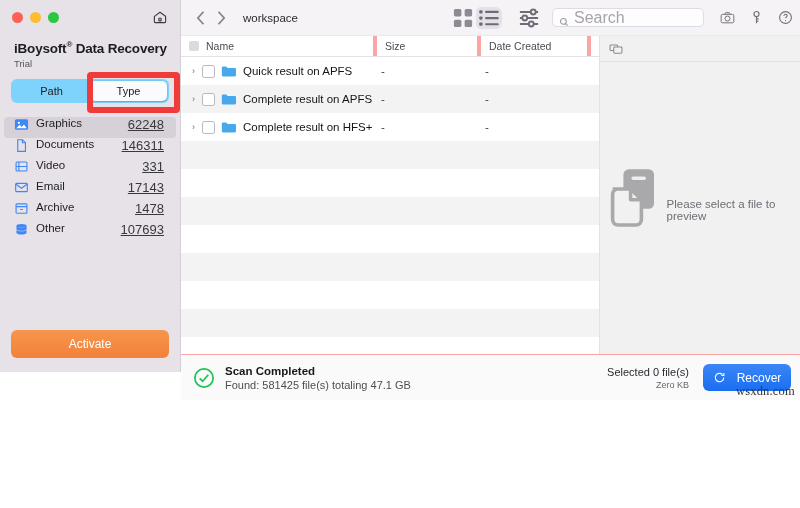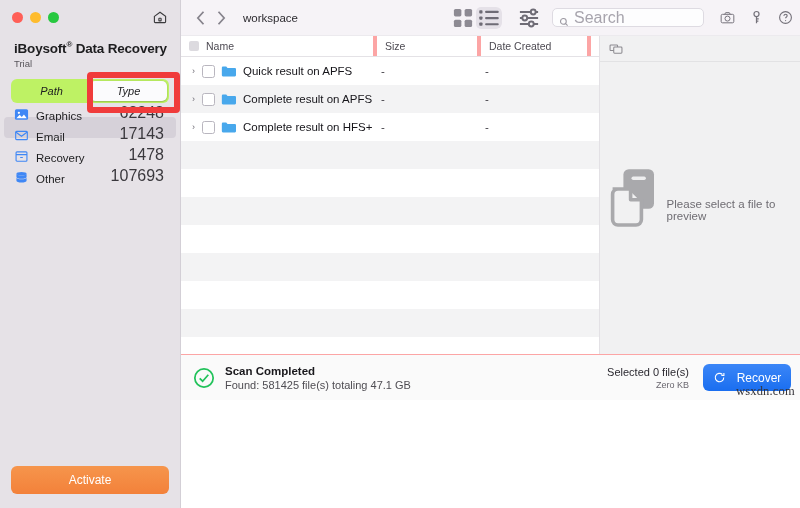--- a/index.html
+++ b/index.html
@@ -6,64 +6,64 @@
   body{
     width:800px;height:508px;overflow:hidden;
     font-family:"Liberation Sans", sans-serif;
     background:#ffffff;
     -webkit-font-smoothing:antialiased;
   }
   .app{position:relative;width:800px;height:508px;display:flex;}
 
   
   .sidebar{
-    width:181px;height:508px;background:#e6e2e7;
+    width:181px;height:372px;background:#e6e2e7;
     display:flex;flex-direction:column;position:relative;
     border-right:1px solid #d3cfd6;box-sizing:border-box;
   }
   .titlebar{height:34px;display:flex;align-items:center;padding:0 12px;box-sizing:border-box;}
   .lights{display:flex;gap:7px;align-items:center;}
   .light{width:11px;height:11px;border-radius:50%;}
   .l-red{background:#ff5f57;}
   .l-yellow{background:#febc2e;}
   .l-green{background:#28c840;}
   .home-ico{margin-left:auto;width:16px;height:16px;color:#3b3b3d;display:block;}
 
   .brand{padding:6px 14px 0 14px;}
   .brand-title{font-size:13.5px;font-weight:bold;color:#1d1d1f;letter-spacing:-0.2px;white-space:nowrap;}
   .brand-title sup{font-size:8px;vertical-align:super;font-weight:bold;}
   .brand-sub{font-size:9.5px;color:#59565c;margin-top:2px;}
 
   .seg-wrap{margin:10px 11px 0 11px;position:relative;}
   .segmented{
-    display:flex;height:24px;background:#bef264;border-radius:6px;
-    padding:2px;box-sizing:border-box;font-style:italic;
+    display:flex;height:24px;background:#7dd3fc;border-radius:6px;
+    padding:2px;box-sizing:border-box;
   }
   .seg{
     flex:1;display:flex;align-items:center;justify-content:center;
     font-size:11px;color:#1d1d1f;border-radius:5px;
   }
   .seg.active{background:#fbfbfd;box-shadow:0 0 0 0.5px rgba(0,0,0,.08),0 1px 1.5px rgba(0,0,0,.16);}
 
   
   .annot{
     position:absolute;left:87px;top:72px;width:93px;height:41px;
     border:6px solid #f03b3b;border-radius:4px;box-sizing:border-box;
     pointer-events:none;z-index:30;
   }
 
   .cat-list{margin-top:14px;display:flex;flex-direction:column;}
   .cat{
-    height:21px;display:flex;align-items:flex-end;padding:0 12px 16px 10px;
+    height:21px;display:flex;align-items:flex-start;padding:0 12px 16px 10px;
     font-size:11.5px;color:#1d1d1f;box-sizing:border-box;margin:0 4px;border-radius:4px;
   }
   .cat.selected{background:#d6d1d9;}
   .cat .ico{width:15px;height:15px;margin-right:7px;flex:none;display:block;}
   .cat .nm{flex:1;}
-  .cat .ct{font-size:16px;color:#3a383d;}
+  .cat .ct{font-size:13px;color:#3a383d;text-decoration:underline;}
 
   .activate-wrap{margin-top:auto;padding:0 11px 14px 11px;}
   .activate{
     height:28px;background:#f5893e;border-radius:6px;color:#fff;
     font-size:12px;display:flex;align-items:center;justify-content:center;
     border:none;width:100%;font-family:inherit;
     background-image:linear-gradient(#f6954c,#f3813a);
   }
 
   
@@ -187,42 +187,62 @@
           <svg viewBox="0 0 16 16">
               <rect x="1" y="2.5" width="14" height="11" rx="1.6" fill="#3f87f5"></rect>
               <circle cx="5.2" cy="6.2" r="1.2" fill="#fff"></circle>
               <path d="M2.5 12 6 8.2l2.3 2.5L10.6 8l3 4Z" fill="#fff"></path>
             </svg>
         </span>
         <span class="nm">Graphics</span>
         <span class="ct">62248</span>
       </div>
 
-
+      <div class="cat">
+        <span class="ico">
+          <svg viewBox="0 0 16 16" fill="none" stroke="#3f87f5" stroke-width="1.2">
+              <path d="M4 1.8h5l3.2 3.2v9.2H4Z"></path>
+              <path d="M9 1.8V5h3.2"></path>
+            </svg>
+        </span>
+        <span class="nm">Documents</span>
+        <span class="ct">146311</span>
+      </div>
+
+      <div class="cat">
+        <span class="ico">
+          <svg viewBox="0 0 16 16" fill="none" stroke="#3f87f5" stroke-width="1.2">
+              <rect x="2.2" y="3.2" width="11.6" height="9.6" rx="1.2"></rect>
+              <path d="M2.2 8h11.6M5.2 3.2v9.6"></path>
+            </svg>
+        </span>
+        <span class="nm">Video</span>
+        <span class="ct">331</span>
+      </div>
 
 
       <div class="cat">
         <span class="ico">
           <svg viewBox="0 0 16 16" fill="none" stroke="#3f87f5" stroke-width="1.2">
               <rect x="1.8" y="3.6" width="12.4" height="8.8" rx="1"></rect>
               <path d="m1.8 4.2 6.2 4.6 6.2-4.6"></path>
             </svg>
         </span>
         <span class="nm">Email</span>
         <span class="ct">17143</span>
       </div>
 
       <div class="cat">
         <span class="ico">
           <svg viewBox="0 0 16 16" fill="none" stroke="#3f87f5" stroke-width="1.2">
               <rect x="2.2" y="3" width="11.6" height="10" rx="1"></rect>
               <path d="M2.2 6h11.6M6.6 9h2.8"></path>
             </svg>
         </span>
-        <span class="nm">Recovery</span>
+        <span class="nm">Archive</span>
         <span class="ct">1478</span>
       </div>
 
       <div class="cat">
         <span class="ico">
           <svg viewBox="0 0 16 16" fill="#3f87f5">
               <ellipse cx="8" cy="4" rx="5.4" ry="1.9"></ellipse>
               <path d="M2.6 4v3.4c0 1 2.4 1.9 5.4 1.9s5.4-.9 5.4-1.9V4c0 1-2.4 1.9-5.4 1.9S2.6 5 2.6 4Z"></path>
               <path d="M2.6 8v3.5c0 1 2.4 1.9 5.4 1.9s5.4-.9 5.4-1.9V8c0 1-2.4 1.9-5.4 1.9S2.6 9 2.6 8Z"></path>
             </svg>

